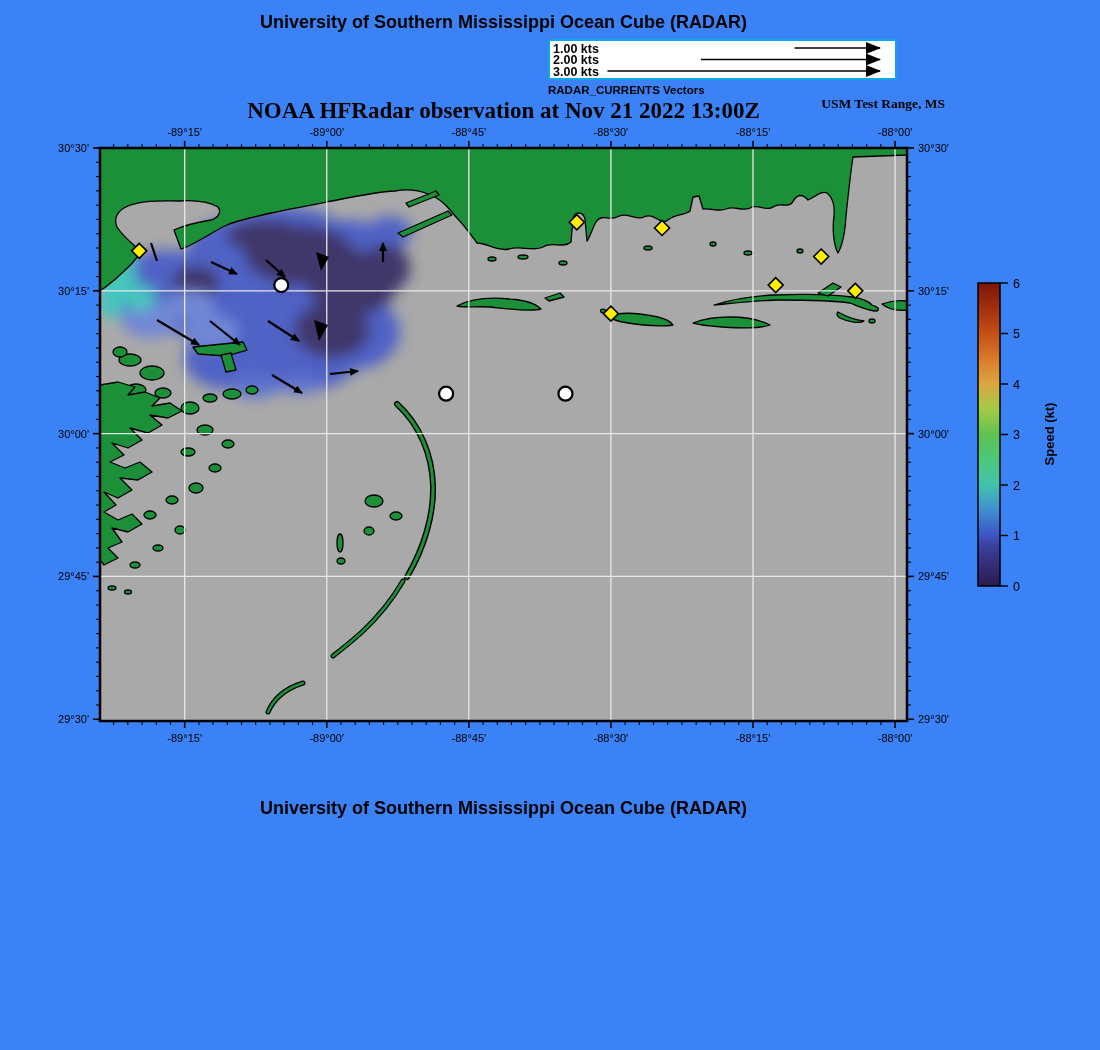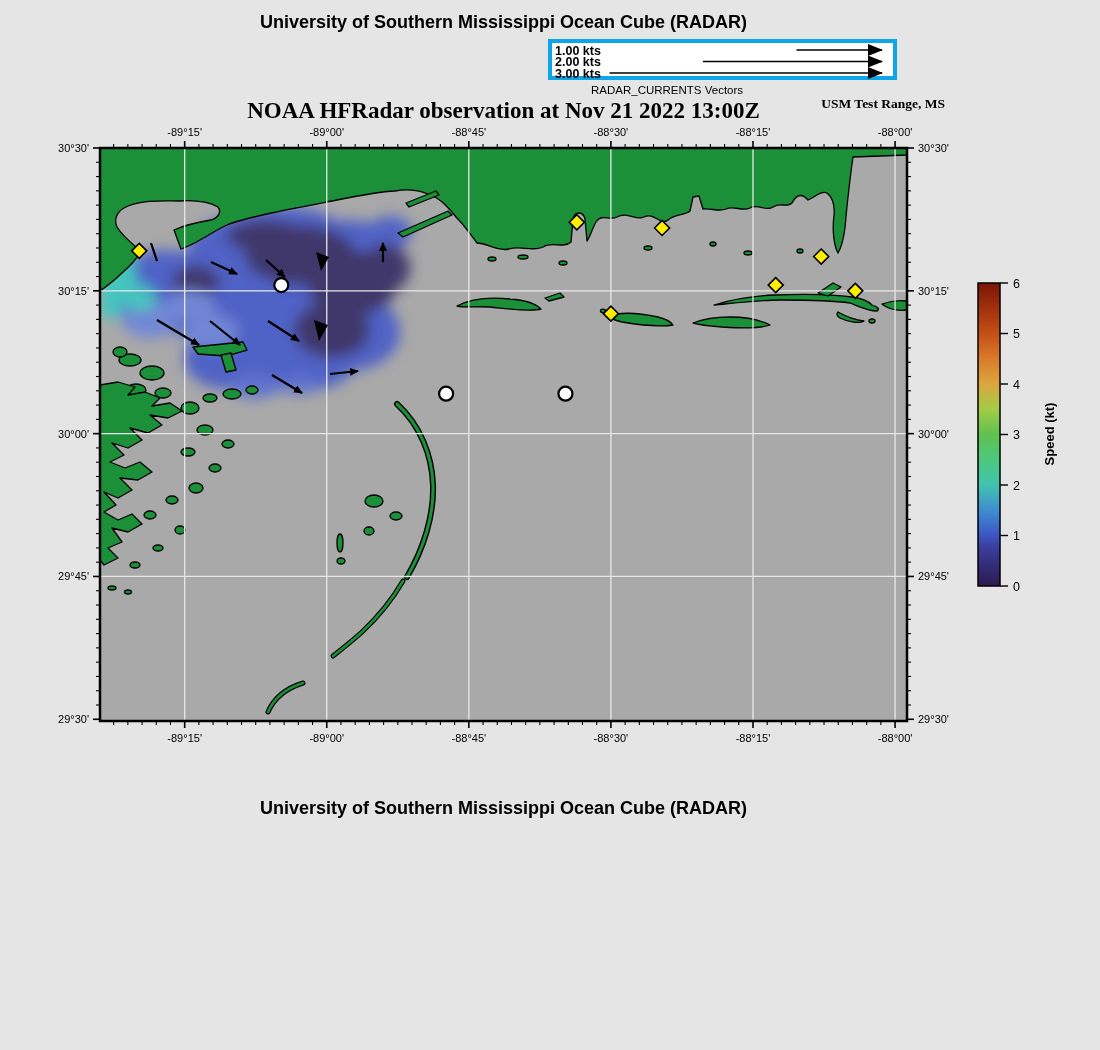--- a/index.html
+++ b/index.html
@@ -1,32 +1,32 @@
 <!DOCTYPE html>
 <html><head>
 <meta charset="utf-8">
 <style>
   html,body{margin:0;padding:0;background:#ffffff;}
-  .page{position:relative;width:1100px;height:1050px;background:#e5e5e5;overflow:hidden;
+  .page{position:relative;width:1100px;height:1050px;background:#3b82f6;overflow:hidden;
         font-family:"Liberation Sans", sans-serif;color:#000;}
   .abs{position:absolute;}
   .main-title{left:100px;top:12px;width:807px;text-align:center;
               font-size:18px;font-weight:bold;letter-spacing:0px;}
   .footer-title{left:100px;top:798px;width:807px;text-align:center;
               font-size:18px;font-weight:bold;}
   .subtitle{left:100px;top:98px;width:807px;text-align:center;
             font-family:"Liberation Serif", serif;font-size:23px;font-weight:bold;}
   .region-label{left:735px;top:96px;width:210px;text-align:right;
             font-family:"Liberation Serif", serif;font-size:13.5px;font-weight:bold;}
-  .vec-caption{left:548px;top:84px;font-size:11.5px;font-weight:normal;margin-left:43px;}
+  .vec-caption{left:548px;top:84px;font-size:11.5px;font-weight:bold;}
   .legend{left:110px;top:35px;}
   .legend-row{display:flex;align-items:center;height:16px;}
   .legend-row svg{display:block;margin-right:3px;}
   .legend-label{font-size:13.5px;font-weight:bold;line-height:16px;}
-  .vecscale{left:548px;top:39px;width:349px;height:41px;border:4px solid #0ea5e9;box-sizing:border-box;background:#fff;}
+  .vecscale{left:548px;top:39px;width:349px;height:41px;border:2px solid #0ea5e9;box-sizing:border-box;background:#fff;}
   .vecscale svg{display:block;}
   .map-svg{left:40px;top:110px;}
   .cbar-svg{left:950px;top:260px;}
 </style>
 </head>
 <body>
 
 <div class="page">
 
   <div class="abs main-title">University of Southern Mississippi Ocean Cube (RADAR)</div>

